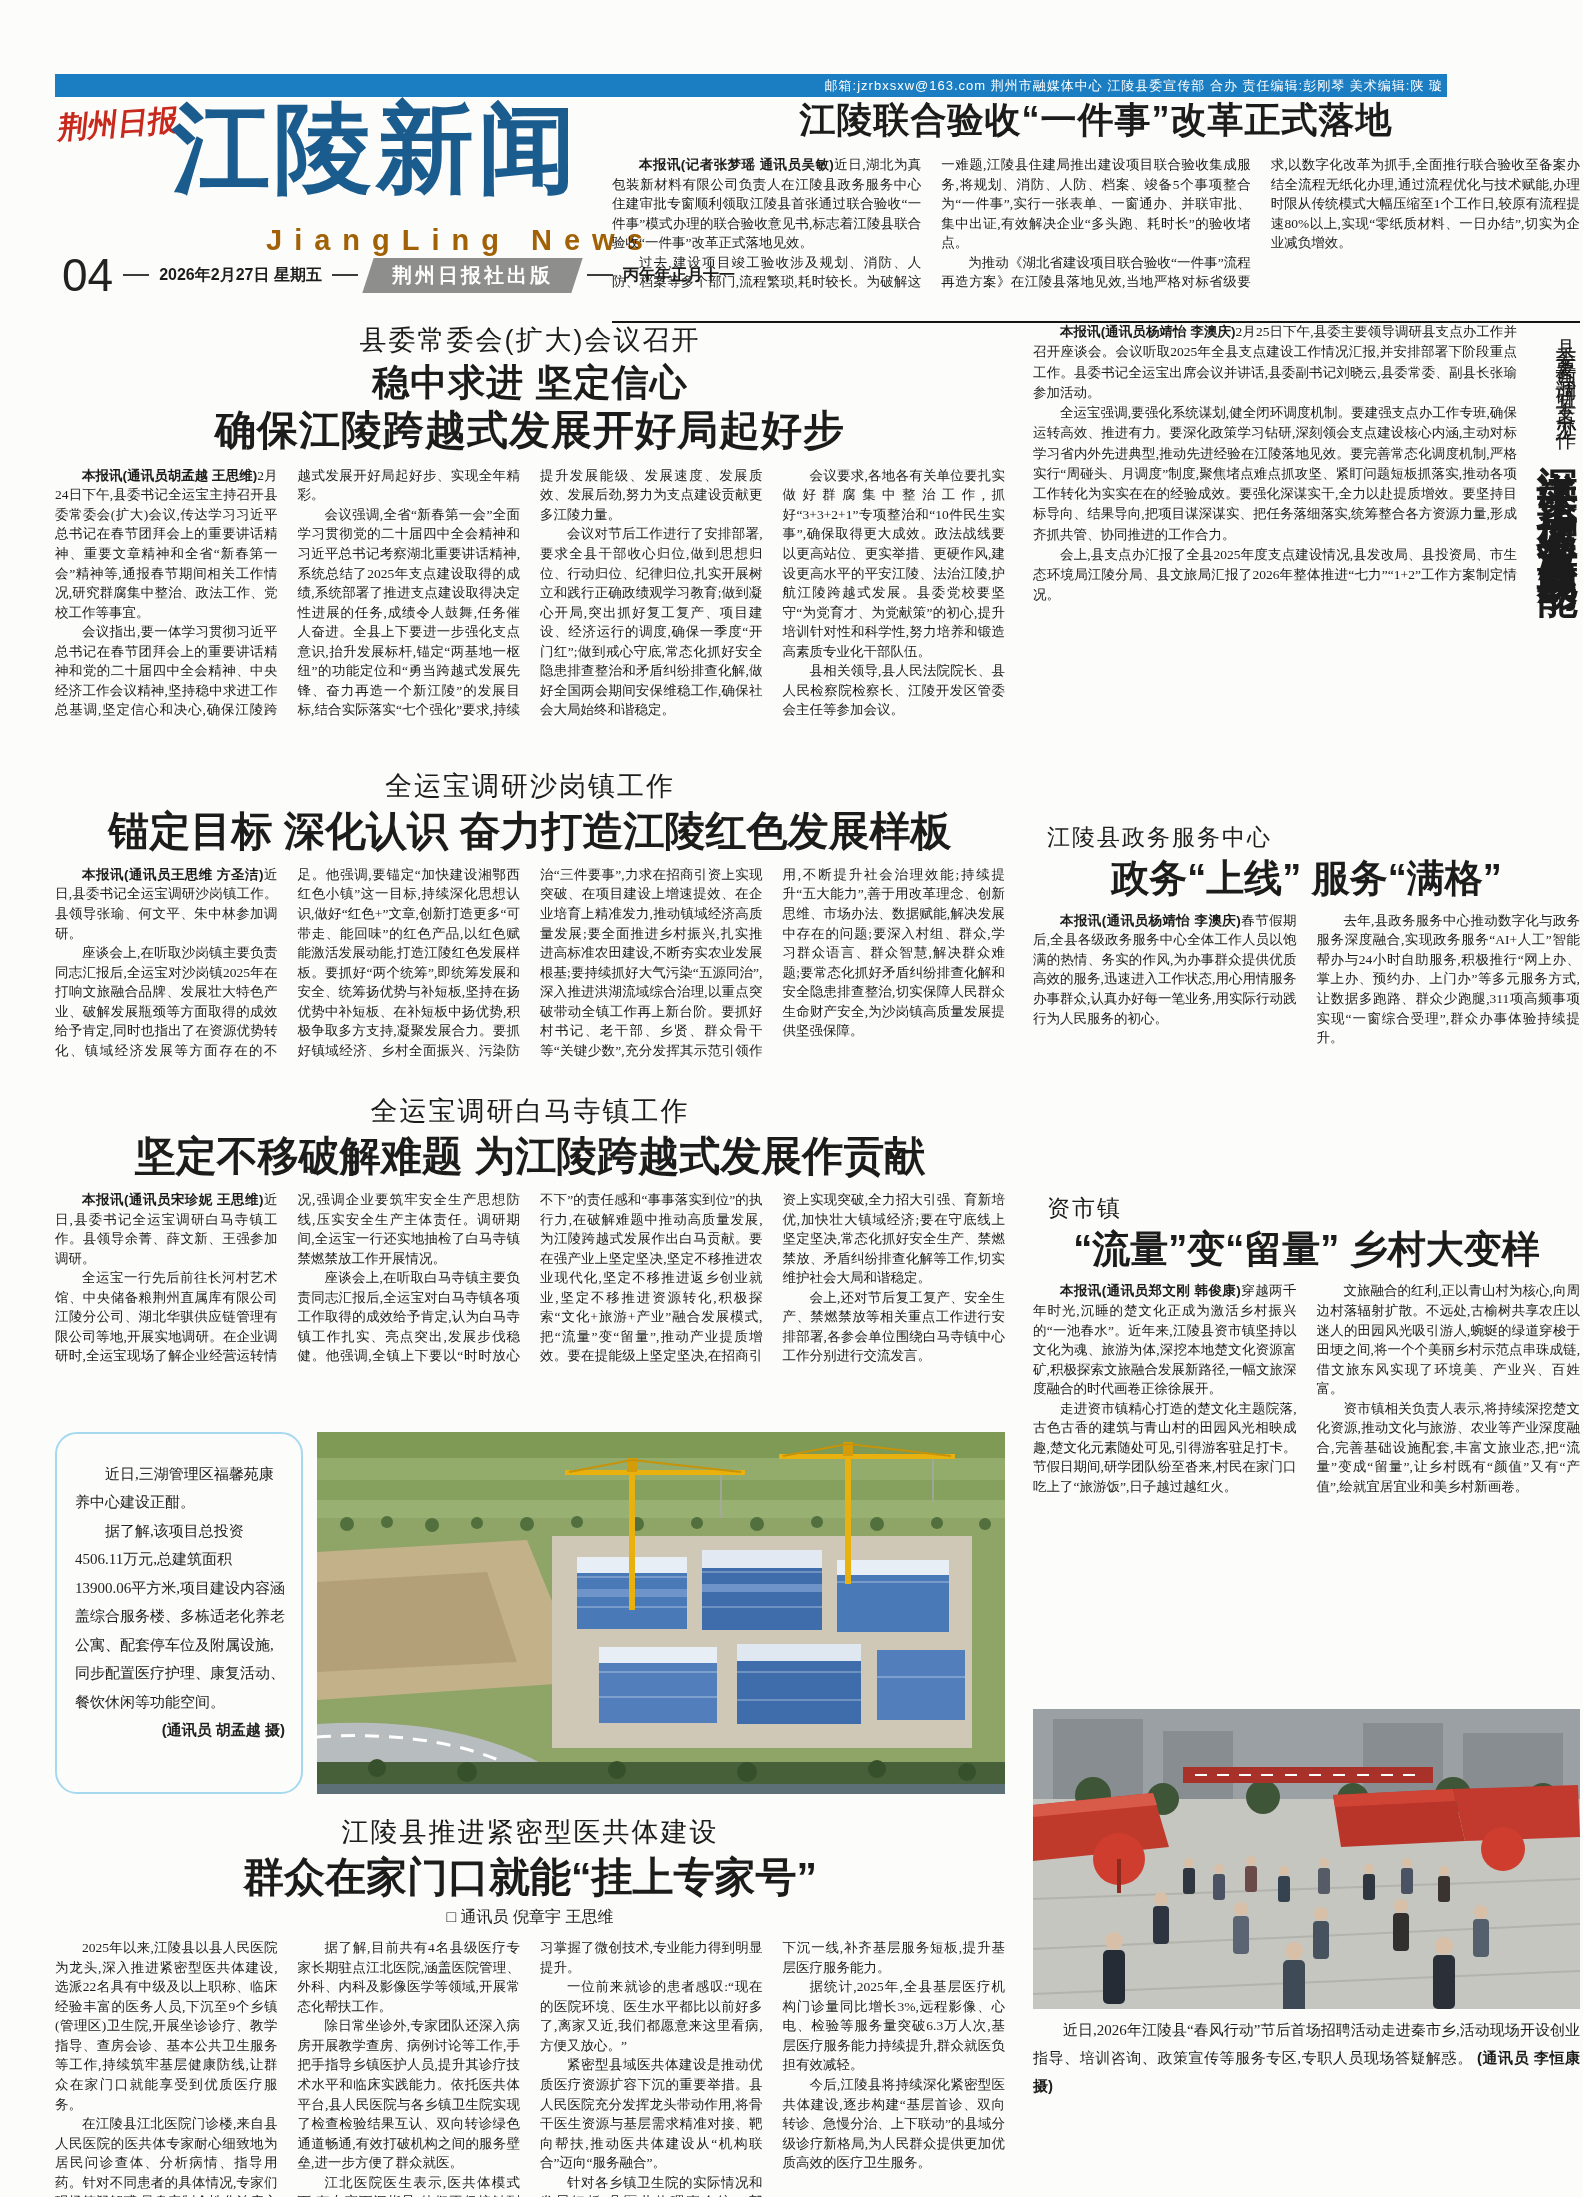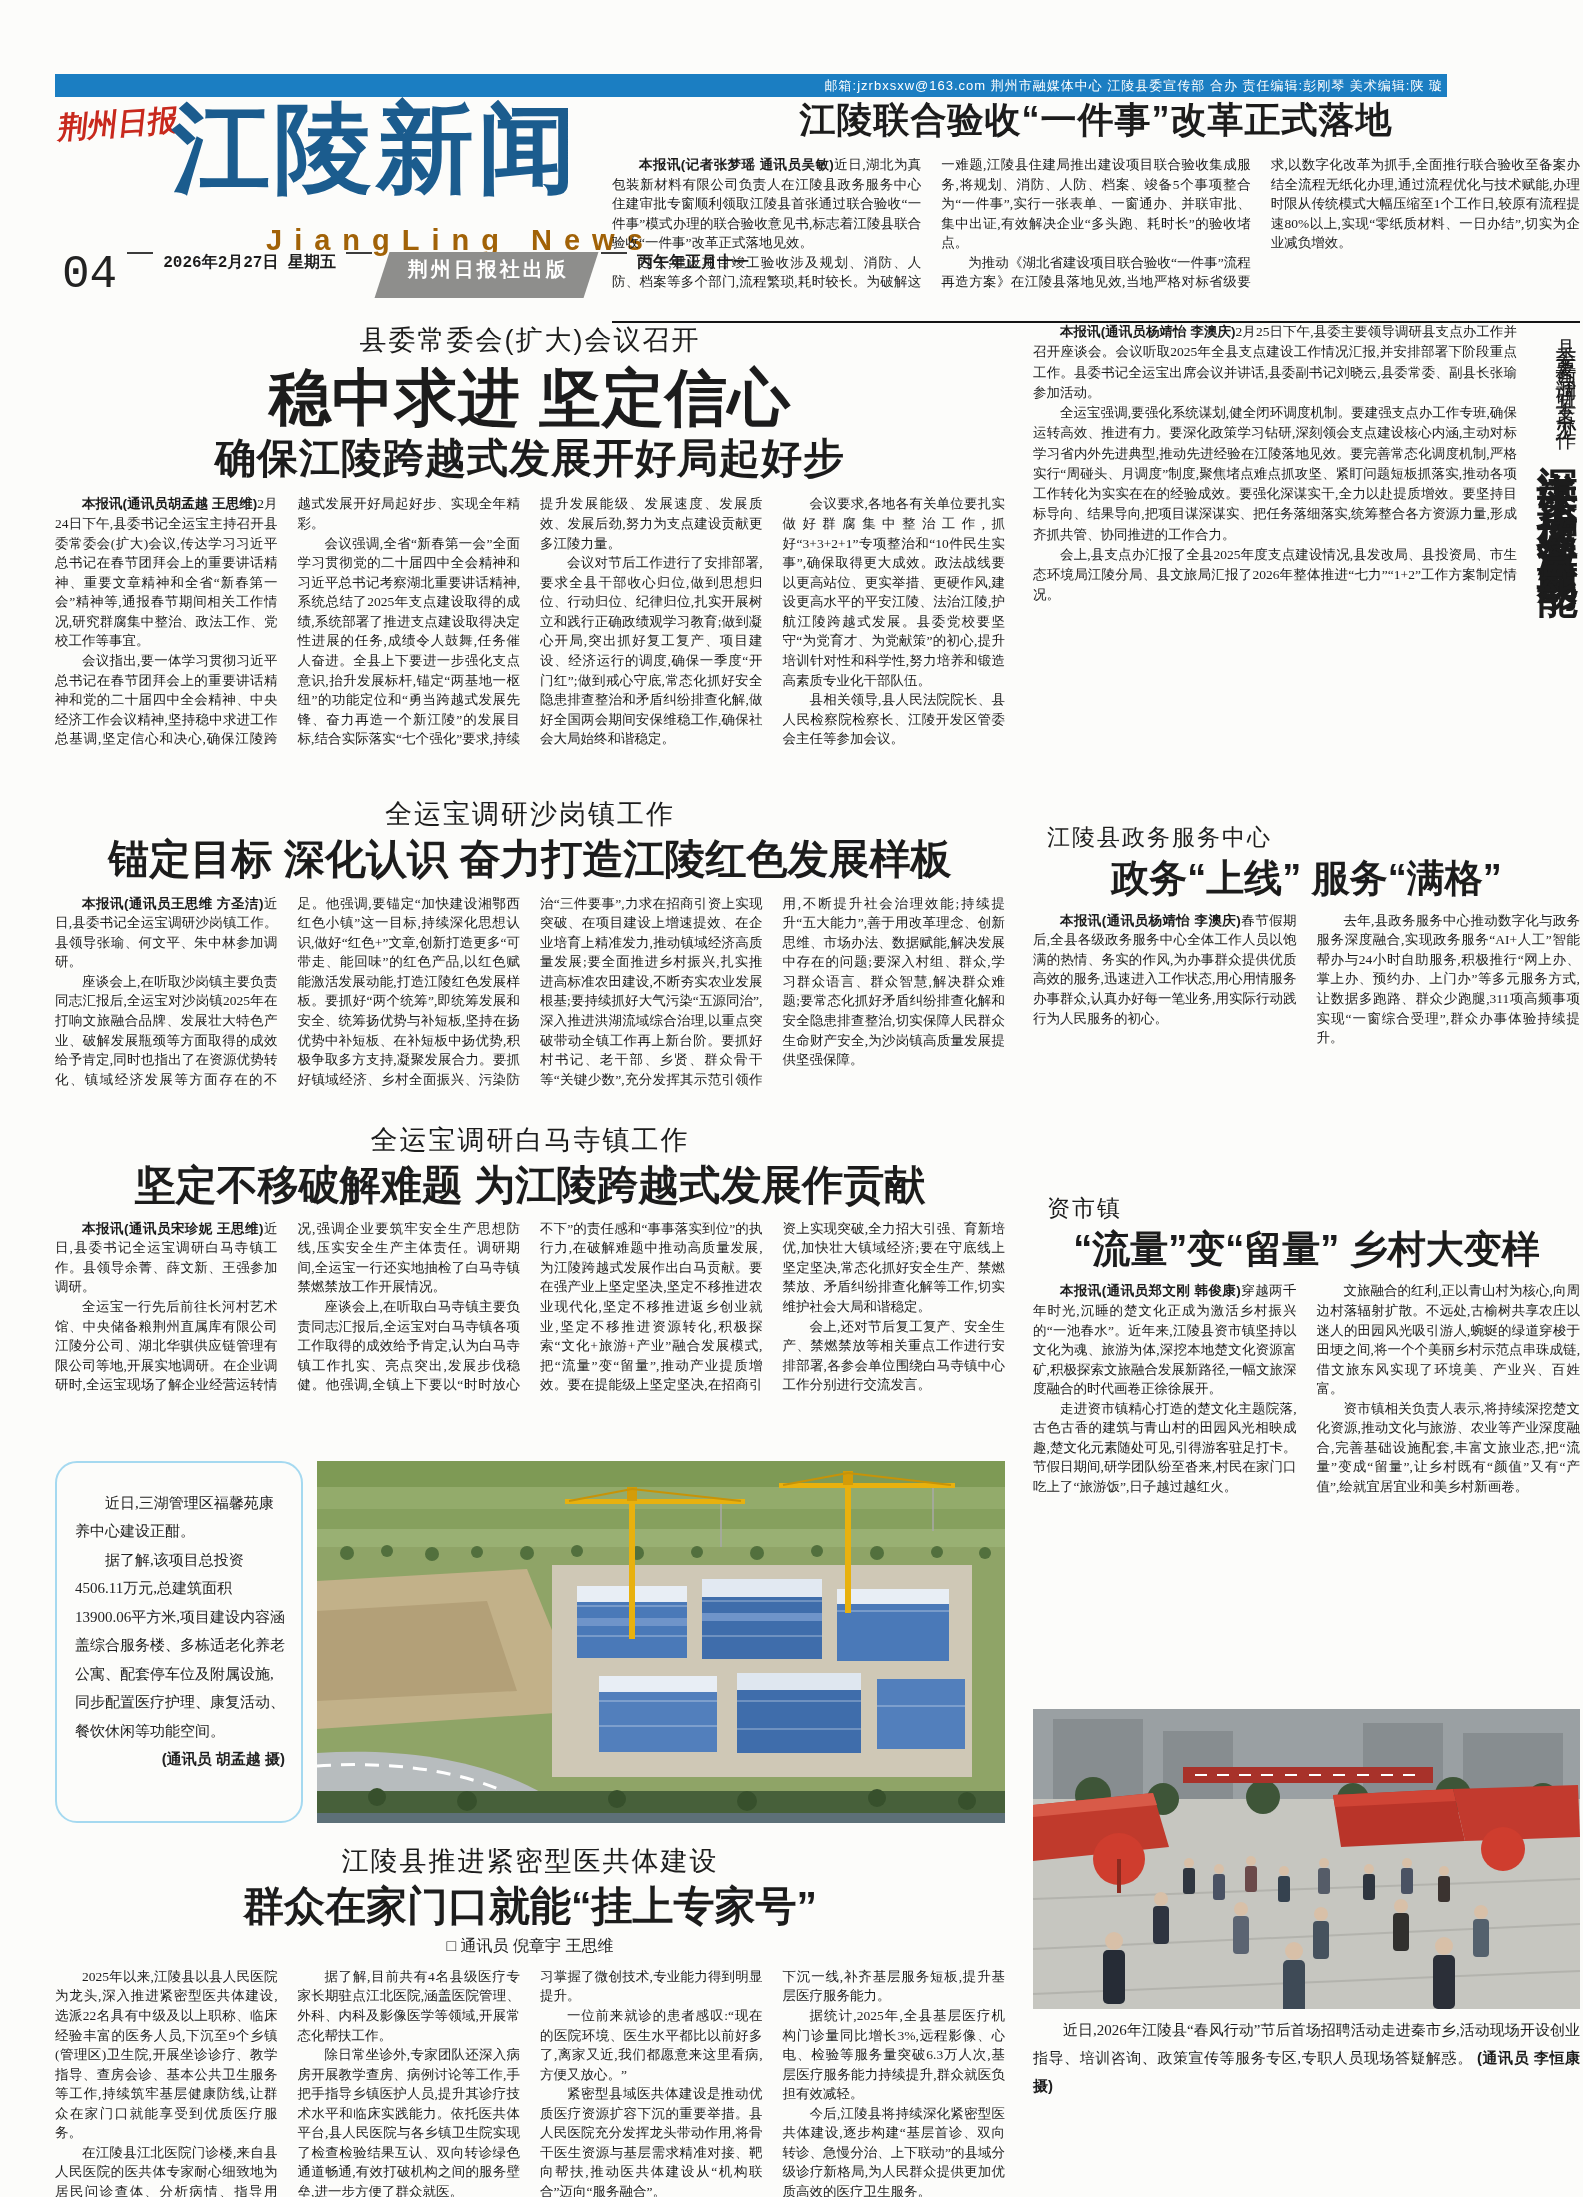--- a/index.html
+++ b/index.html
@@ -8,22 +8,22 @@
   
   .topbar{position:absolute;left:55px;top:74px;width:1392px;height:23px;background:#1b7ec2;color:#fff;
           font-family:"Liberation Sans",sans-serif;font-size:13px;line-height:23px;text-align:right;
           padding-right:4px;box-sizing:border-box;letter-spacing:1px;}
   .logo{position:absolute;left:58px;top:104px;color:#c8291d;font-size:30px;font-weight:700;
         transform:rotate(-4deg) skewX(-10deg);font-family:"Liberation Serif",serif;}
   .paper-title{position:absolute;left:172px;top:84px;font-size:98px;font-weight:700;color:#1b5c8e;
         letter-spacing:4px;font-family:"DejaVu Serif","Liberation Serif",serif;}
   .paper-sub{position:absolute;left:266px;top:224px;font-size:29px;font-weight:700;color:#a16207;
         letter-spacing:12px;font-family:"Liberation Sans",sans-serif;}
-  .info-row{position:absolute;left:62px;top:252px;width:560px;display:flex;gap:10px;
-        font-family:Liberation Mono, monospace;}
+  .info-row{position:absolute;left:62px;top:252px;width:560px;display:flex;align-items:center;gap:10px;
+        font-family:Liberation Sans, sans-serif;}
   .page-num{font-size:46px;color:#222;line-height:1;}
   .rule-seg{height:0;border-top:2px solid #3c3c3c;flex:0 0 26px;}
   .info-date,.info-lunar{font-size:16px;font-weight:700;white-space:nowrap;}
   .publisher{background:#8e8e8c;color:#fff;font-size:20px;font-weight:700;padding:4px 24px;
         transform:skewX(-18deg);white-space:nowrap;}
   .publisher>span{display:inline-block;transform:skewX(18deg);letter-spacing:3px;}
   
   .lead{position:absolute;left:612px;top:96px;width:968px;border-bottom:2px solid #151515;padding-bottom:14px;}
   .lead h1{margin:0;font-size:36px;font-weight:700;text-align:center;letter-spacing:1px;
         font-family:"Liberation Sans",sans-serif;}
@@ -35,21 +35,21 @@
   .body4{column-count:4;}
   .body2{column-count:2;}
   
   .main{position:absolute;left:55px;top:322px;width:1525px;display:flex;gap:28px;}
   .col-left{width:950px;}
   .col-right{width:547px;}
   .section{margin-bottom:20px;}
   .kicker{font-size:27px;text-align:center;letter-spacing:2px;font-family:"Liberation Sans",sans-serif;
         margin:0 0 4px 0;font-weight:500;}
   .kicker-left{text-align:left;font-size:23px;margin-left:14px;}
-  .t-big{margin:2px 0;font-size:62px;font-weight:700;text-align:center;letter-spacing:1px;
+  .t-big{margin:2px 0;font-size:37px;font-weight:700;text-align:center;letter-spacing:1px;
         font-family:"Liberation Sans",sans-serif;line-height:1.15;}
   .t-sub{font-size:41px;}
   .t-mid{margin:2px 0 10px 0;font-size:41px;font-weight:700;text-align:center;
         font-family:"Liberation Sans",sans-serif;line-height:1.15;}
   .byline{text-align:center;font-size:16px;margin:6px 0 10px 0;font-family:"Liberation Sans",sans-serif;}
   
   .varticle{display:flex;gap:18px;}
   .vbody{flex:1;height:480px;overflow:hidden;font-size:13.5px;line-height:1.5;text-align:justify;}
   .vbody p{margin:0;text-indent:2em;}
   .vbody b{font-family:"Liberation Sans",sans-serif;}

